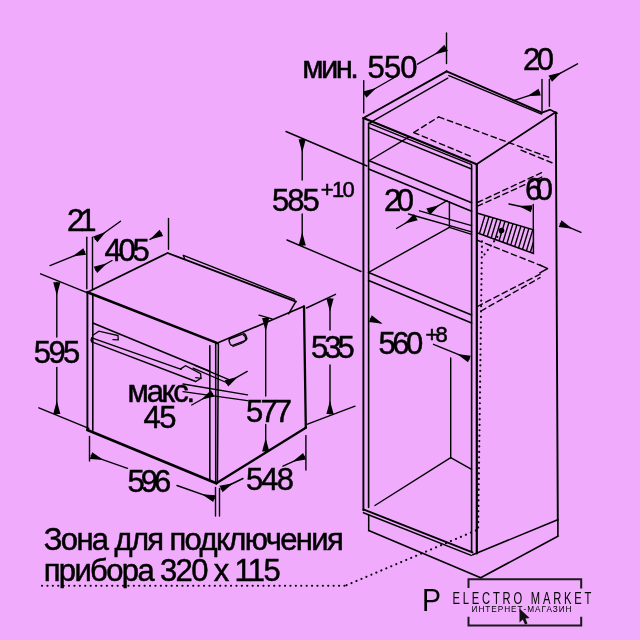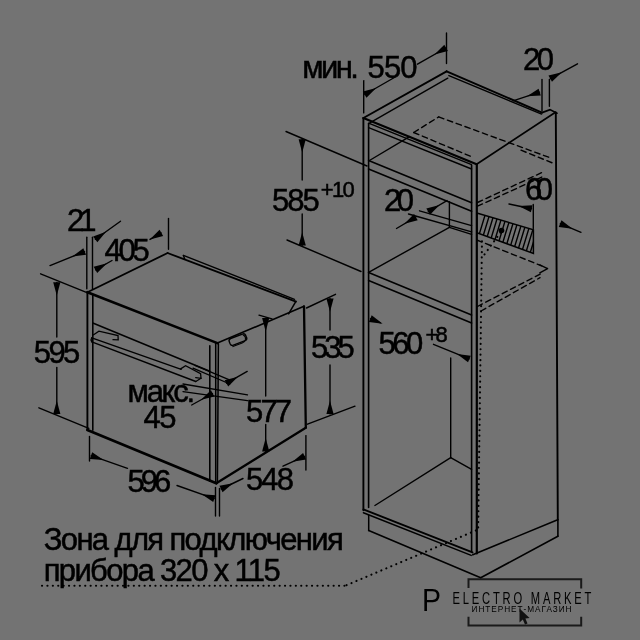--- a/index.html
+++ b/index.html
@@ -1,16 +1,16 @@
 <!DOCTYPE html>
 <html><head>
 <meta charset="utf-8">
 <style>
   html,body{margin:0;padding:0;background:#fff;}
-  #wrap{width:640px;height:640px;position:relative;background:#737373;overflow:hidden;text-align:center;}
+  #wrap{width:640px;height:640px;position:relative;background:#f0abfc;overflow:hidden;text-align:center;}
   svg{position:absolute;left:0;top:0;}
   text{font-family:"Liberation Sans",sans-serif;fill:#000;}
 </style>
 </head>
 <body>
 <div id="wrap">
 <svg width="640" height="640" viewBox="0 0 640 640">
 <defs>
   <marker id="ah" markerWidth="15" markerHeight="9" refX="13.6" refY="4.5" orient="auto" markerUnits="userSpaceOnUse">
     <path d="M0.5,4.5 L13.8,0.9 L13.8,8.1 z" fill="#000"></path>

